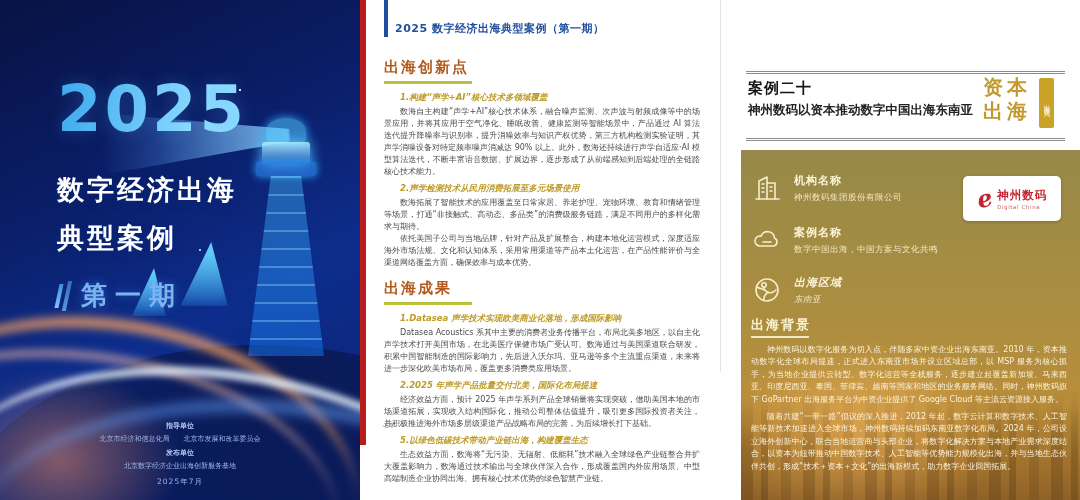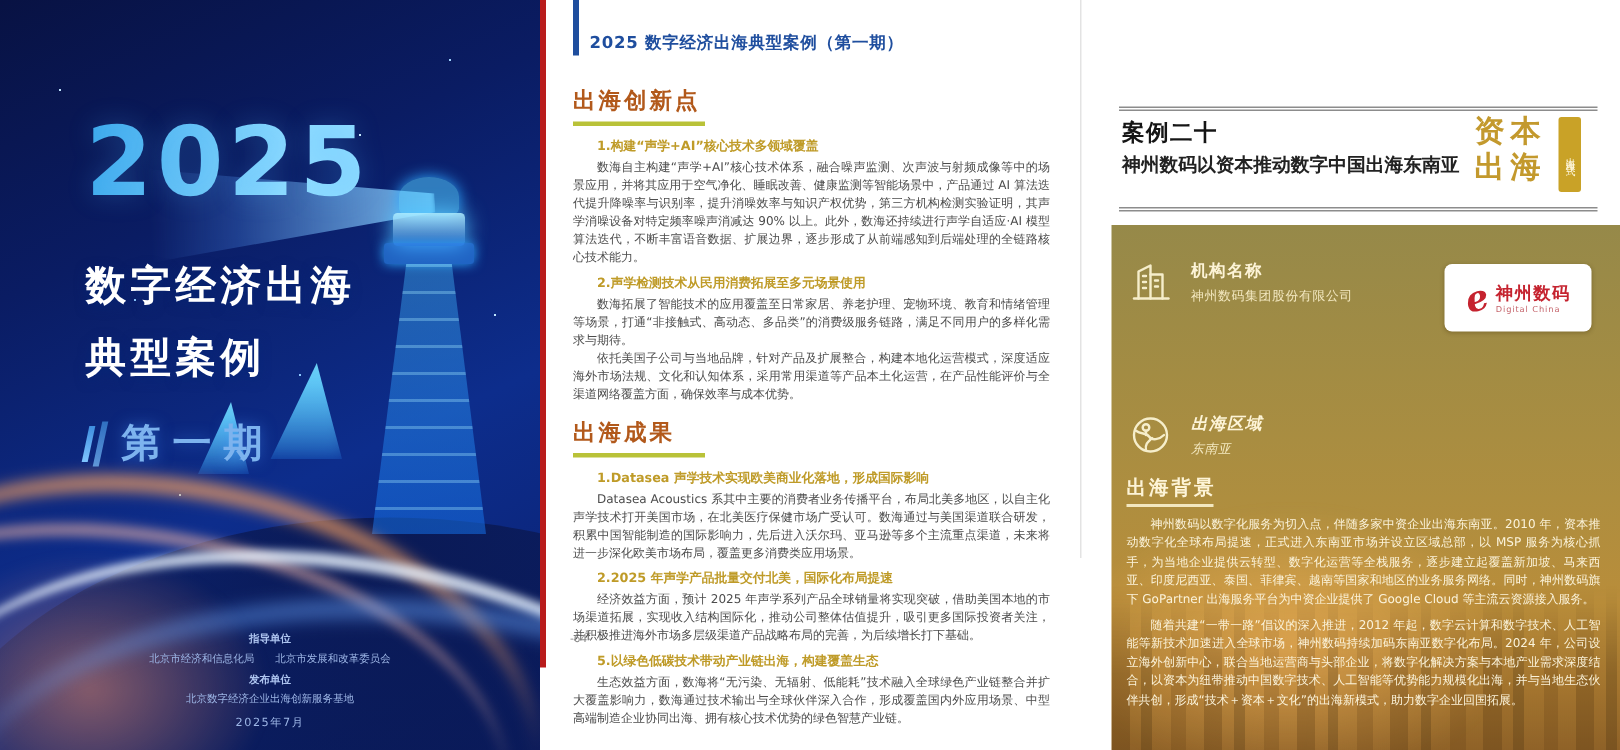--- a/index.html
+++ b/index.html
@@ -58,28 +58,28 @@
   .issue-wrap { position:absolute; left:57px; top:278px; display:flex; align-items:center; }
   .issue-bar { width:4px; height:24px; background:linear-gradient(180deg,#3f8fe0,#7fc5ff); margin-right:4px; transform:skewX(-12deg); }
   .issue-bar.b2 { height:30px; opacity:.7; }
   .cover-issue { font-size:26px; font-weight:700; color:#7db3ee; letter-spacing:8px; margin-left:8px;
     text-shadow:0 0 10px rgba(70,150,255,.5); }
   .cover-footer { position:absolute; left:0; right:0; top:420px; text-align:center; color:#9db6e6; font-size:7px; line-height:1.9; }
   .cover-footer .lbl { font-weight:700; color:#aec5f0; }
   .cover-date { position:absolute; left:0; right:0; top:477px; text-align:center; color:#9db6e6; font-size:7.5px; letter-spacing:1px; }
 
   
-  .panel-doc { position:relative; width:360px; height:445px; background:#ffffff; border-left:4px solid #b91c1c; }
+  .panel-doc { position:relative; width:360px; height:445px; background:#ffffff; border-left:6px solid #b91c1c; }
   .doc-stripe { position:absolute; left:18px; top:0; width:4px; height:37px; background:#1f4e9e; }
   .doc-header { position:absolute; left:29px; top:21px; font-size:11px; font-weight:700; color:#1f4e9e; letter-spacing:.5px; }
   .doc-body { position:absolute; left:18px; right:20px; top:58px; }
   .sec-title { font-size:15px; font-weight:800; color:#b2591b; letter-spacing:2px; }
   .sec-underline { width:88px; height:3px; background:#b9c238; margin:4px 0 8px; }
   .sec2 { margin-top:10px; }
-  .item-head { font-size:8.5px; font-weight:700; color:#bf9b28; padding-left:16px; margin:5px 0 2px; }
+  .item-head { font-size:8.5px; font-weight:700; color:#bf9b28; padding-left:16px; margin:5px 0 2px;font-style:italic; }
   .item-body { font-size:8px; color:#4c4c4c; line-height:1.5; text-align:justify; text-indent:2em; }
   .page-no { position:absolute; left:16px; bottom:15px; font-size:7px; color:#8a8a8a; }
 
   
   .panel-case { position:relative; width:360px; height:372px; background:#ffffff; border-left:1px solid e3e3e3; border-left:1px solid #e3e3e3;padding-left:45px; }
   .dline { position:absolute; left:25px; right:15px; height:3px; border-top:1px solid #8c8c8c; border-bottom:1px solid #8c8c8c; }
   .dline.top { top:71px; } .dline.bot { top:138px; }
   .case-no { position:absolute; left:27px; top:79px; font-size:15px; font-weight:800; color:#151515; letter-spacing:1px; }
   .case-sub { position:absolute; left:27px; top:102px; font-size:12.5px; font-weight:700; color:#222; }
   .badge-text { position:absolute; left:262px; top:76px; width:56px; text-align:justify; font-size:20px; font-weight:700;
@@ -201,20 +201,32 @@
               <path d="M5 27h23"></path>
               <path d="M11 12h2M11 16h2M11 20h2M19 15h2M19 19h2"></path>
             </svg>
         </div>
         <div>
           <div class="f-label">机构名称</div>
           <div class="f-value">神州数码集团股份有限公司</div>
         </div>
       </div>
 
+      <div class="field f2">
+        <div class="f-icon">
+          <svg viewBox="0 0 32 32">
+              <path d="M9 22a5 5 0 1 1 1-9.9A7 7 0 0 1 23.5 14 4.3 4.3 0 0 1 23 22z"></path>
+              <path d="M12 18h8"></path>
+            </svg>
+        </div>
+        <div>
+          <div class="f-label">案例名称</div>
+          <div class="f-value">数字中国出海，中国方案与文化共鸣</div>
+        </div>
+      </div>
 
       <div class="field f3">
         <div class="f-icon">
           <svg viewBox="0 0 32 32">
               <circle cx="16" cy="16" r="11"></circle>
               <path d="M6 13c4 3 7 1 9 4s7 2 10-1"></path>
               <path d="M13 26c-1-4 2-6 4-8"></path>
               <circle cx="13" cy="11" r="2.2"></circle>
               <path d="M13 13.2V16"></path>
             </svg>

